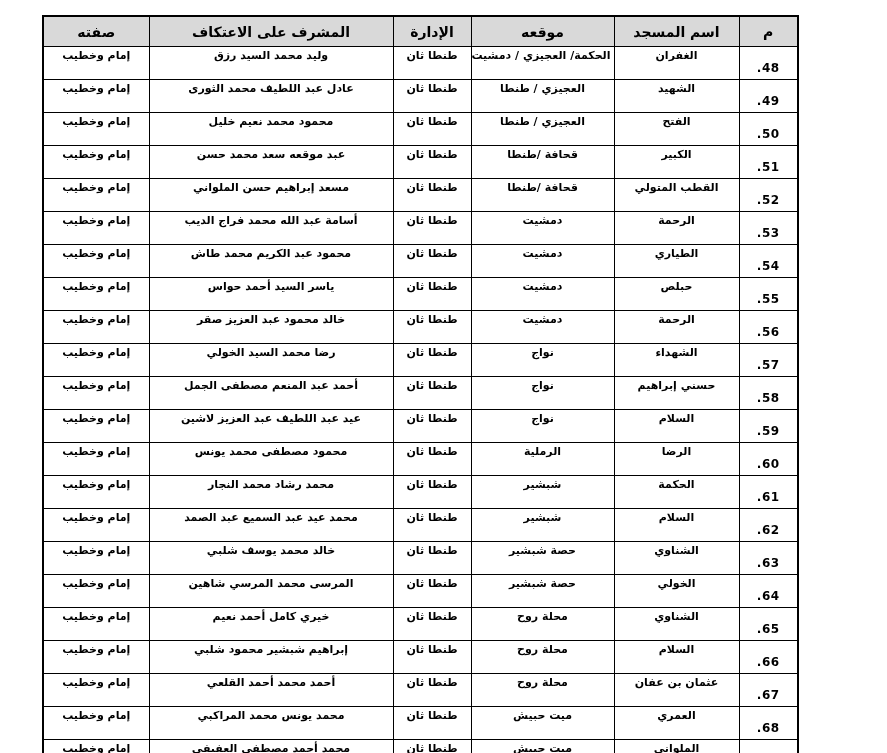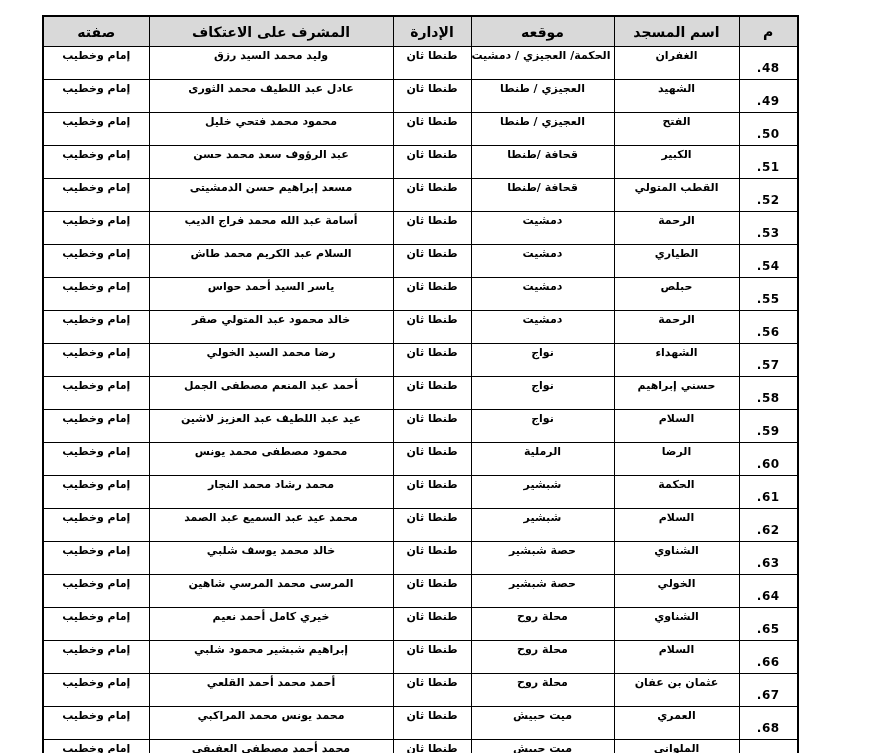--- a/index.html
+++ b/index.html
@@ -99,69 +99,69 @@
       <td>العجيزي / طنطا</td>
       <td>طنطا ثان</td>
       <td>عادل عبد اللطيف محمد الثورى</td>
       <td>إمام وخطيب</td>
     </tr>
         <tr>
       <td class="num">.50</td>
       <td>الفتح</td>
       <td>العجيزي / طنطا</td>
       <td>طنطا ثان</td>
-      <td>محمود محمد فتحي خليل</td>
+      <td>محمود محمد نعيم خليل</td>
       <td>إمام وخطيب</td>
     </tr>
         <tr>
       <td class="num">.51</td>
       <td>الكبير</td>
       <td>قحافة /طنطا</td>
       <td>طنطا ثان</td>
-      <td>عبد الرؤوف سعد محمد حسن</td>
+      <td>عبد موقعه سعد محمد حسن</td>
       <td>إمام وخطيب</td>
     </tr>
         <tr>
       <td class="num">.52</td>
       <td>القطب المتولي</td>
       <td>قحافة /طنطا</td>
       <td>طنطا ثان</td>
-      <td>مسعد إبراهيم حسن الدمشيتى</td>
+      <td>مسعد إبراهيم حسن الملواني</td>
       <td>إمام وخطيب</td>
     </tr>
         <tr>
       <td class="num">.53</td>
       <td>الرحمة</td>
       <td>دمشيت</td>
       <td>طنطا ثان</td>
       <td>أسامة عبد الله محمد فراج الديب</td>
       <td>إمام وخطيب</td>
     </tr>
         <tr>
       <td class="num">.54</td>
       <td>الطياري</td>
       <td>دمشيت</td>
       <td>طنطا ثان</td>
-      <td>السلام عبد الكريم محمد طاش</td>
+      <td>محمود عبد الكريم محمد طاش</td>
       <td>إمام وخطيب</td>
     </tr>
         <tr>
       <td class="num">.55</td>
       <td>حبلص</td>
       <td>دمشيت</td>
       <td>طنطا ثان</td>
       <td>ياسر السيد أحمد حواس</td>
       <td>إمام وخطيب</td>
     </tr>
         <tr>
       <td class="num">.56</td>
       <td>الرحمة</td>
       <td>دمشيت</td>
       <td>طنطا ثان</td>
-      <td>خالد محمود عبد المتولي صقر</td>
+      <td>خالد محمود عبد العزيز صقر</td>
       <td>إمام وخطيب</td>
     </tr>
         <tr>
       <td class="num">.57</td>
       <td>الشهداء</td>
       <td>نواج</td>
       <td>طنطا ثان</td>
       <td>رضا محمد السيد الخولي</td>
       <td>إمام وخطيب</td>
     </tr>

